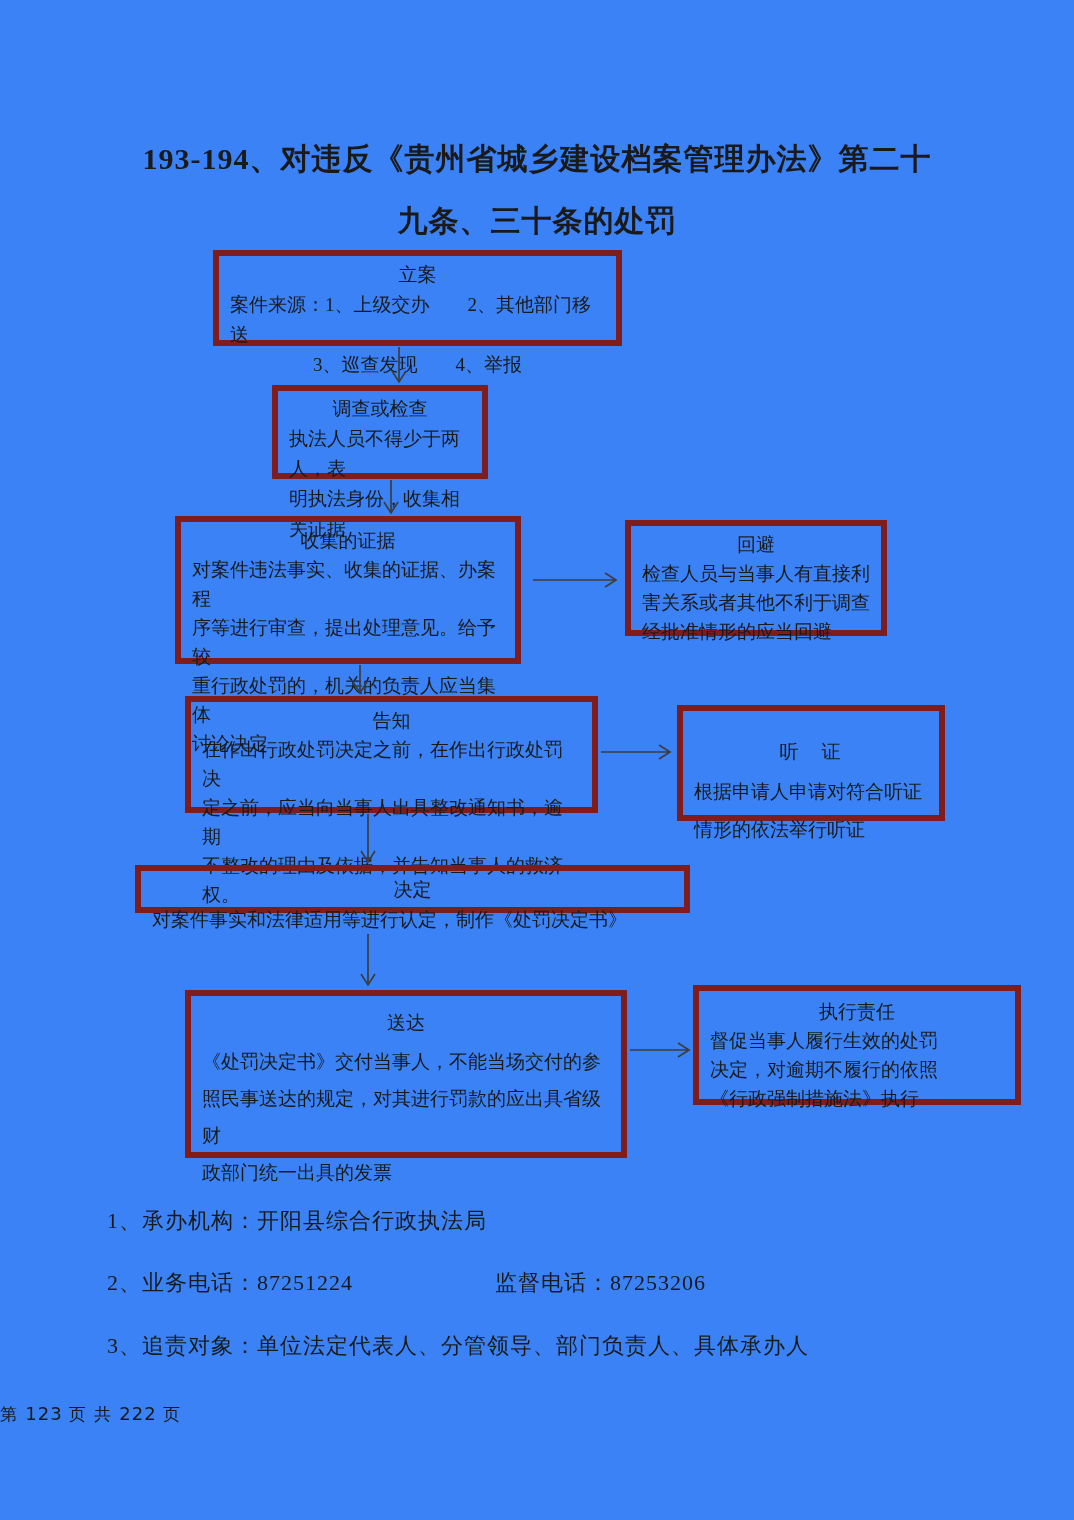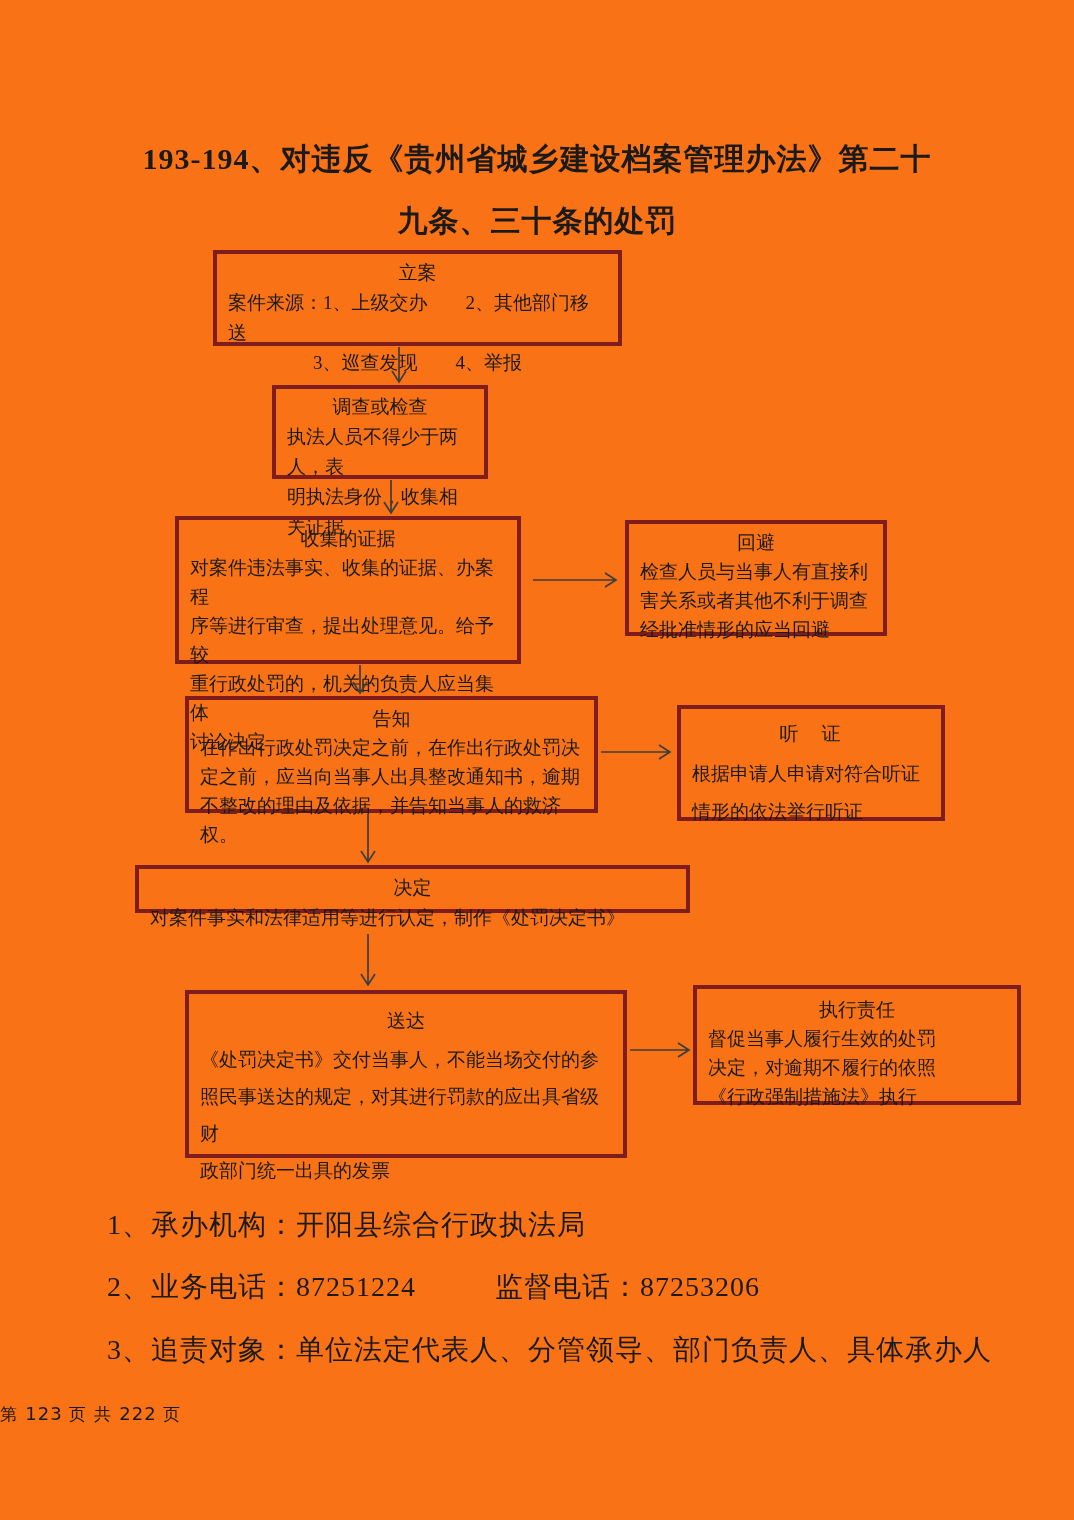--- a/index.html
+++ b/index.html
@@ -1,66 +1,66 @@
 <!DOCTYPE html>
 <html><head>
 <meta charset="utf-8">
 <style>
   html, body { margin: 0; padding: 0; background: #ffffff; }
   .page {
     position: relative;
     width: 1074px;
     height: 1520px;
-    background: #f97316;
+    background: #3b82f6;
     font-family: "Liberation Serif", "DejaVu Serif", serif;
     color: #1a1a1a;
     overflow: hidden;
   }
   .doc-title {
     position: absolute;
     left: 0; top: 128px;
     width: 100%;
     text-align: center;
     font-size: 30px;
     font-weight: bold;
     letter-spacing: 1px;
     line-height: 62px;
   }
   .fbox {
     position: absolute;
-    border: 4px solid #7f1d1d;
+    border: 6px solid #7f1d1d;
     box-sizing: border-box;
     padding: 4px 11px 4px 11px;
     font-size: 19px;
     line-height: 30px;
   }
   .fbox .fbox-title {
     text-align: center;
   }
   .fbox .fbox-body {
     white-space: pre-line;
     text-align: left;
   }
   .fbox .centered { text-align: center; font-family: Liberation Serif, serif; }
   #box-case-review, #box-recusal, #box-notification, #box-enforcement { line-height: 29px; }
   #box-hearing .fbox-body { line-height: 38px; margin-top: 6px; }
-  #box-hearing .fbox-title { margin-top: 6px; letter-spacing: 2px; }
+  #box-hearing .fbox-title { margin-top: 22px; letter-spacing: 2px; }
   #box-delivery .fbox-body { line-height: 37px; margin-top: 5px; }
   #box-delivery .fbox-title { margin-top: 8px; }
   #box-enforcement .fbox-title { margin-top: 2px; }
   .arrows {
     position: absolute;
     left: 0; top: 0;
     width: 1074px; height: 1520px;
     pointer-events: none;
   }
   .note-line {
     position: absolute;
     left: 107px;
-    font-size: 28px;
+    font-size: 22px;
     letter-spacing: 1px;
     white-space: nowrap;
   }
   .note-right {
     position: absolute;
     left: 388px;
     top: 0;
     white-space: nowrap;
   }
   .page-footer {

